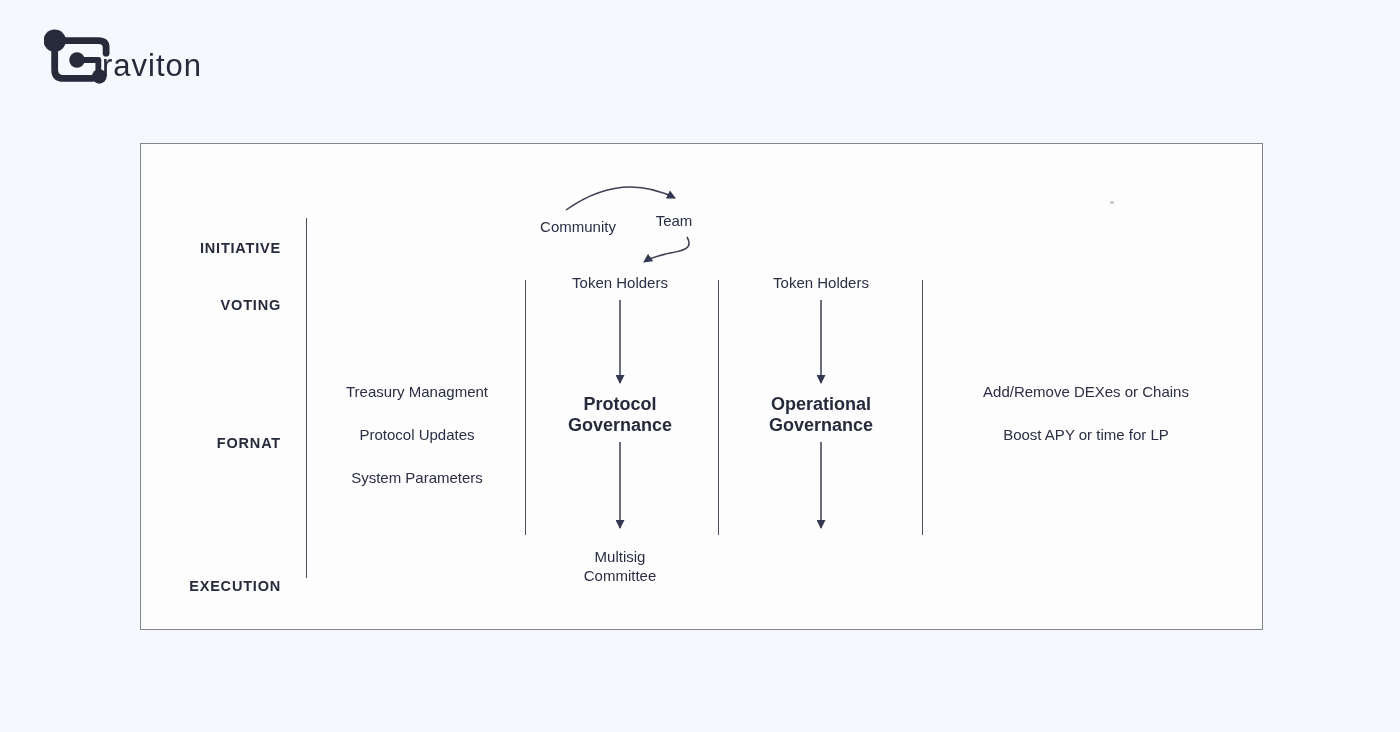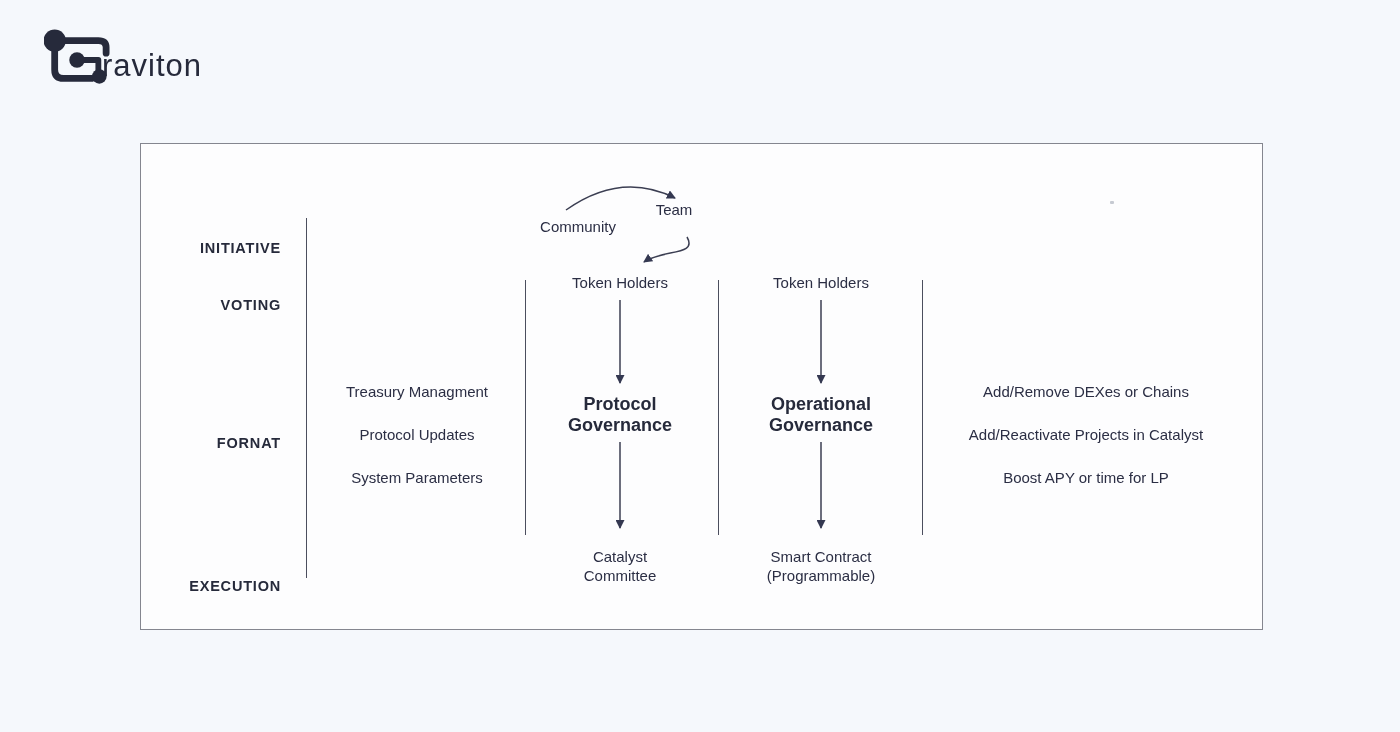--- a/index.html
+++ b/index.html
@@ -85,21 +85,21 @@
 
   
   .node-text {
     position: absolute;
     font-size: 15px;
     line-height: 16px;
     text-align: center;
     color: #2b2e44;
   }
   .community { left: 528px; top: 219px; width: 100px; }
-  .team      { left: 644px; top: 202px; width:  60px; }
+  .team      { left: 644px; top: 213px; width:  60px; }
   .token-holders-protocol    { left: 550px; top: 275px; width: 140px; }
   .token-holders-operational { left: 751px; top: 275px; width: 140px; }
 
   .scope-list {
     position: absolute;
     display: flex;
     flex-direction: column;
     gap: 27px;
     text-align: center;
     font-size: 15px;
@@ -188,29 +188,27 @@
   <div class="node-text token-holders-protocol">Token Holders</div>
   <div class="node-text token-holders-operational">Token Holders</div>
 
   <div class="scope-list scope-protocol">
       <div class="scope-item">Treasury Managment</div>
       <div class="scope-item">Protocol Updates</div>
       <div class="scope-item">System Parameters</div>
     </div>
   <div class="scope-list scope-operational">
       <div class="scope-item">Add/Remove DEXes or Chains</div>
-      <div class="scope-item">Add/Reactivate Projects in Catalyst</div>
       <div class="scope-item">Boost APY or time for LP</div>
     </div>
 
   <div class="gov-title gov-protocol">Protocol Governance</div>
   <div class="gov-title gov-operational">Operational Governance</div>
 
-  <div class="exec-label exec-protocol">Catalyst Committee</div>
-  <div class="exec-label exec-operational">Smart Contract (Programmable)</div>
+  <div class="exec-label exec-protocol">Multisig Committee</div>
 
   <svg class="arrows" viewBox="0 0 1400 732" xmlns="http://www.w3.org/2000/svg">
     <defs>
       <marker id="ah" markerUnits="userSpaceOnUse" markerWidth="10" markerHeight="9" refX="8" refY="4.5" orient="auto">
         <path d="M 0 0 L 9 4.5 L 0 9 z" fill="#343851"></path>
       </marker>
     </defs>
     <g stroke="#3b3e52" stroke-width="1.5" fill="none">
       <path d="M 566 210 Q 621 171 675 198" marker-end="url(#ah)"></path>
       <path d="M 687 237 C 698 256 663 249 644 262" marker-end="url(#ah)"></path>

